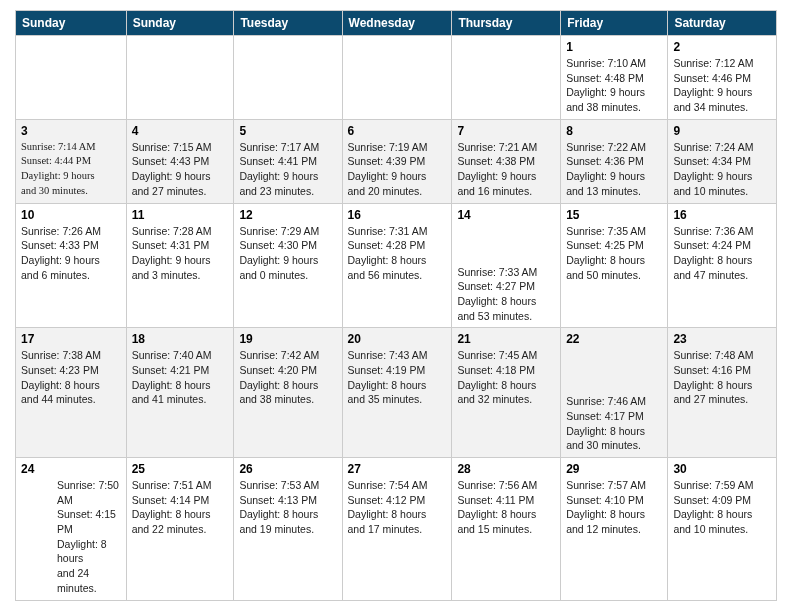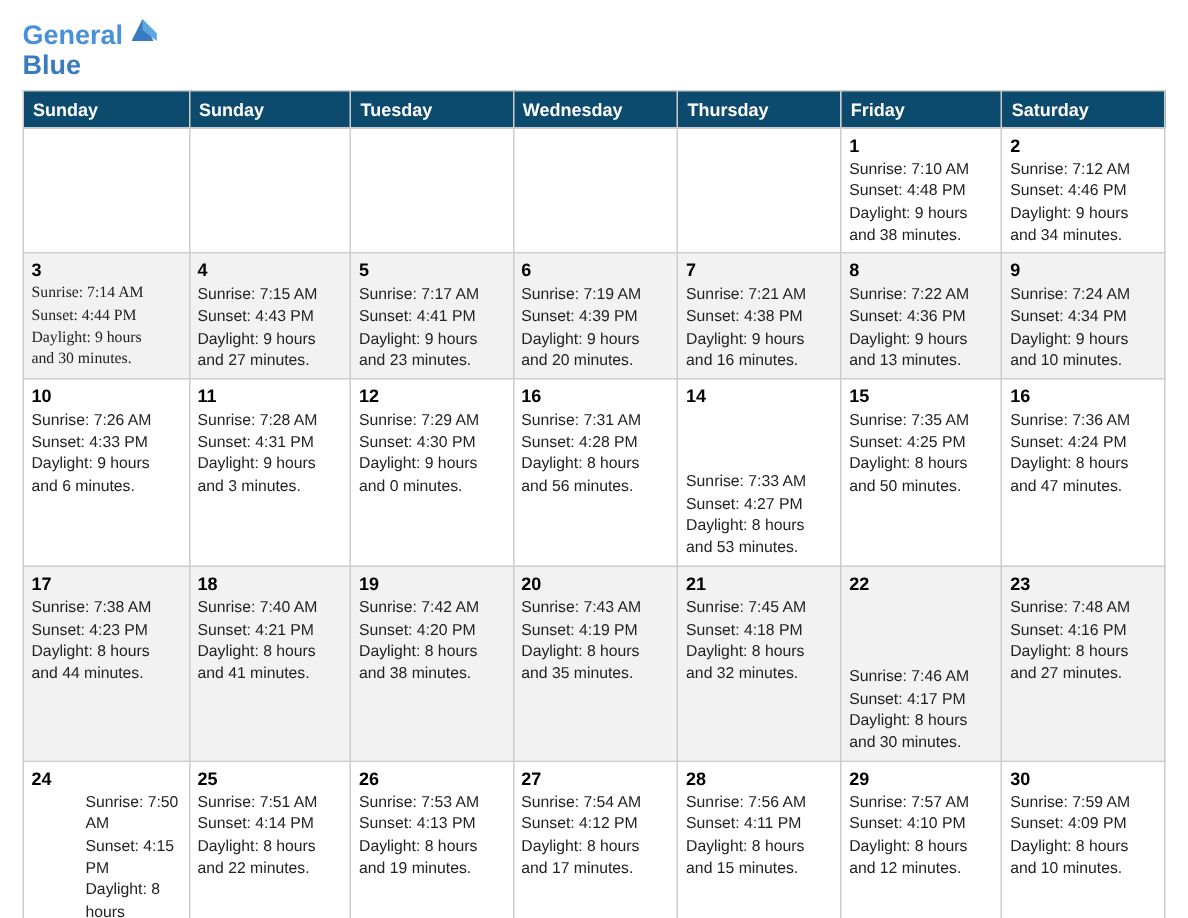--- a/index.html
+++ b/index.html
@@ -90,40 +90,20 @@
       line-height: 1.4;
     }
     .empty-cell {
       background: #fff !important;
     }
   </style>
 </head>
 <body>
 
 <div class="container">
-  <div class="header-row">
-    <div class="logo">
-      <div style="display:flex;flex-direction:column;align-items:flex-start;">
-        <div style="display:flex;align-items:center;">
-          <span class="logo-text">
-            <span>General</span>
-          </span>
-          <svg class="logo-icon" viewBox="0 0 30 30">
-            <polygon points="5,25 15,5 25,25" fill="#3a7abf"></polygon>
-            <polygon points="15,5 28,18 28,25 15,15" fill="#5ba8e0"></polygon>
-          </svg>
-        </div>
-        <span class="logo-text" style="color:#3a7abf;">Blue</span>
-      </div>
-    </div>
-    <div class="title-block">
-      <div class="month-title"></div>
-      <div class="location"></div>
-    </div>
-  </div>
 
   <table class="calendar">
     <thead>
       <tr>
       <th>Sunday</th>
           <th>Sunday</th>
           <th>Tuesday</th>
           <th>Wednesday</th>
           <th>Thursday</th>
           <th>Friday</th>

